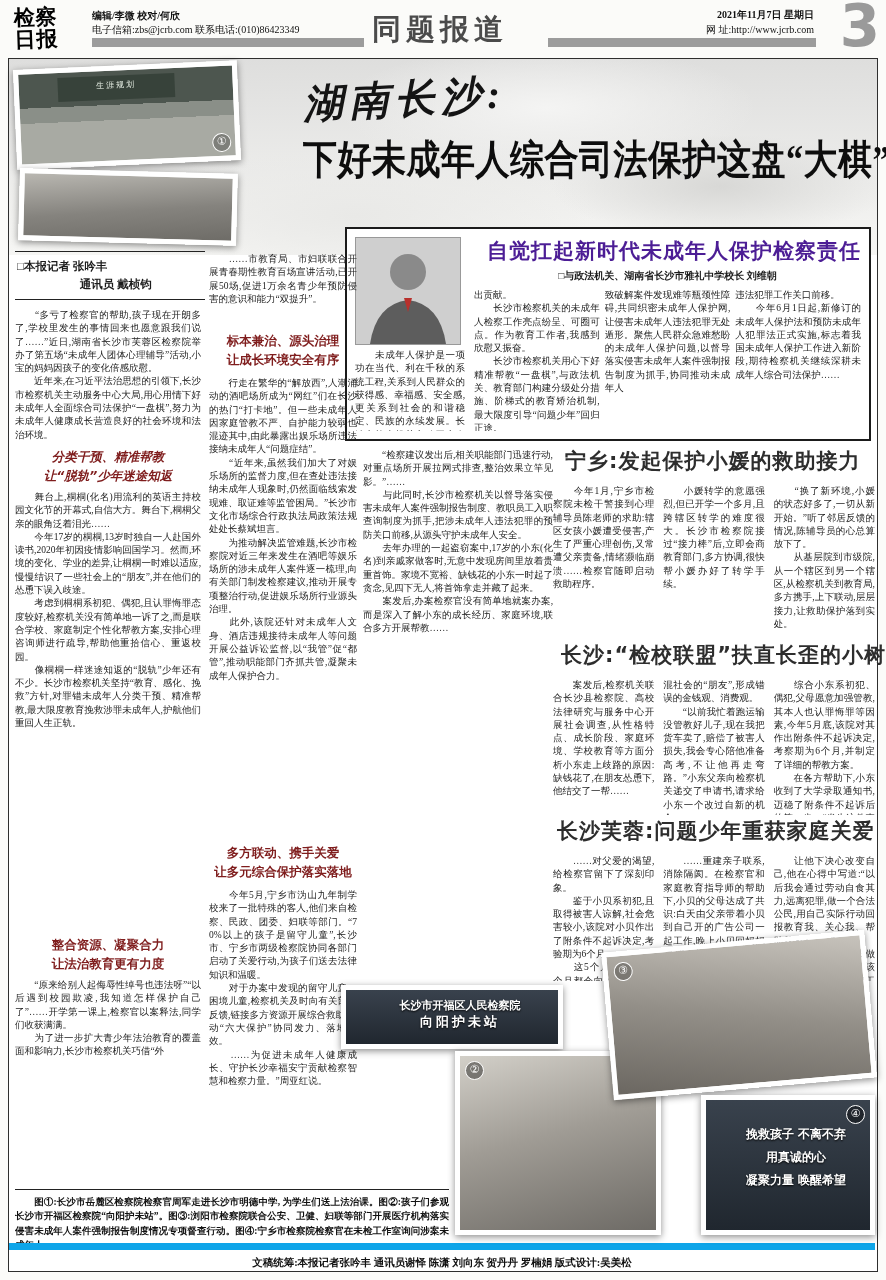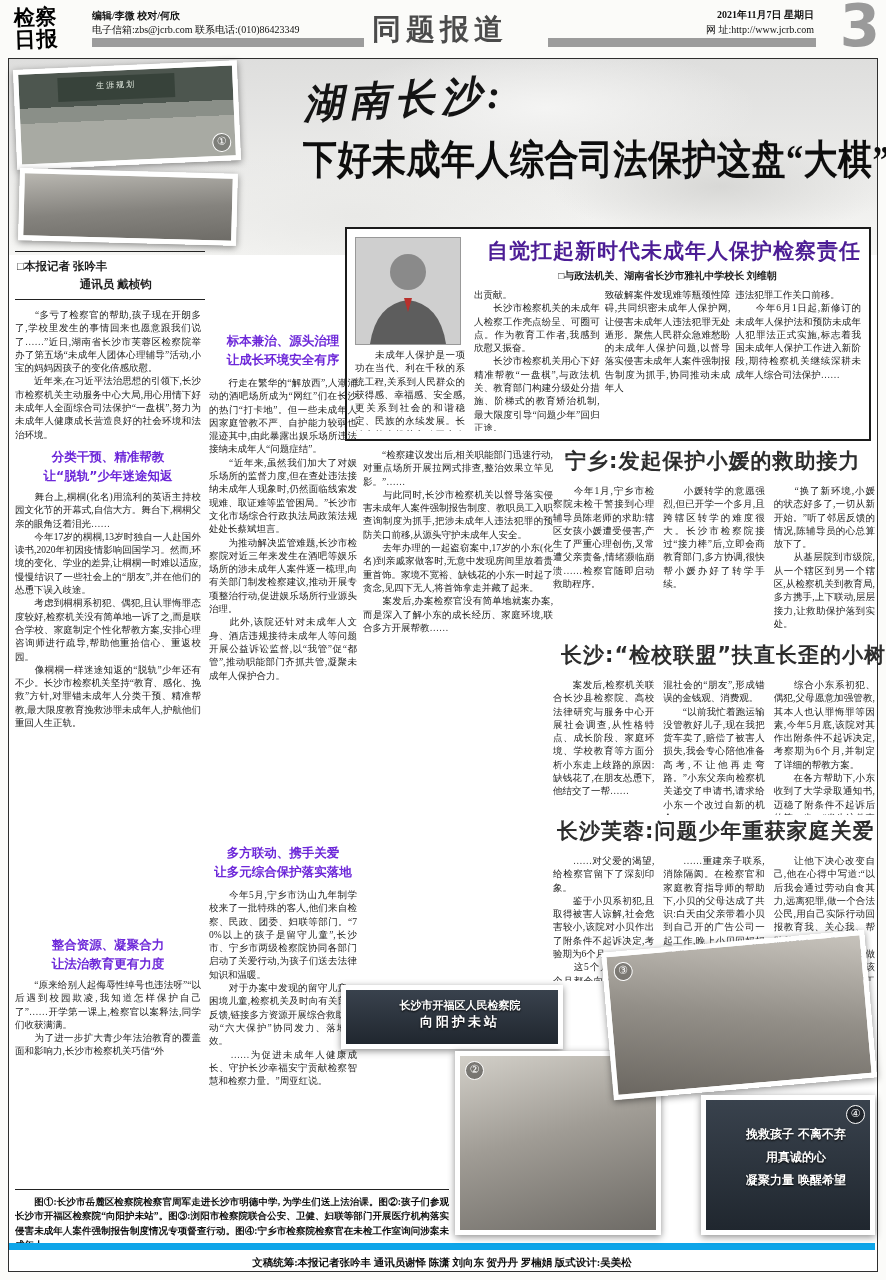--- a/index.html
+++ b/index.html
@@ -3,21 +3,21 @@
 <meta charset="utf-8">
 <style>
   html,body{margin:0;padding:0;}
   body{width:886px;height:1280px;position:relative;overflow:hidden;
        background:#fbfbf9;color:#1c1c1c;
        font-family:"Liberation Serif","DejaVu Serif",serif;}
   .abs{position:absolute;}
   .jt{text-align:justify;white-space:pre-wrap;word-break:break-all;
       line-height:1.4;font-size:9.5px;color:#222;overflow:hidden;}
   .shead{font-family:"DejaVu Sans",sans-serif;font-weight:bold;text-align:center;
-         font-size:12.5px;line-height:1.55;color:#6d28d9;white-space:pre-wrap;}
+         font-size:12.5px;line-height:1.55;color:#7f1d1d;white-space:pre-wrap;}
   .subhead{font-family:"DejaVu Sans",sans-serif;font-weight:bold;font-size:21px;
            color:#2d2d2d;letter-spacing:1px;white-space:nowrap;}
   .photo{border:5px solid #fff;box-shadow:0 2px 7px rgba(0,0,0,.45);box-sizing:border-box;}
   .plabel{width:17px;height:17px;border-radius:50%;border:1px solid #fff;color:#fff;
           font-size:11px;line-height:16px;text-align:center;
           font-family:"DejaVu Sans",sans-serif;position:absolute;background:rgba(0,0,0,.25);}
   .bar{background:#9c9c9c;position:absolute;}
   #frame{position:absolute;left:8px;top:58px;width:868px;height:1212px;
          border:1px solid #2e2e2e;background:#fff;box-sizing:content-box;}
   #banner-bg{left:0;top:0;width:868px;height:196px;
@@ -120,31 +120,32 @@
       </div>
     </div>
   </div>
 
   <div class="abs bylinebox" style="left:6px;top:192px;width:186px;">
     <div>□本报记者 张吟丰</div>
     <div style="text-align:center;">　通讯员 戴桢钧</div>
   </div>
   <div class="abs jt" style="left:6px;top:250px;width:186px;height:134px;">　　“多亏了检察官的帮助,孩子现在开朗多了,学校里发生的事情回来也愿意跟我们说了……”近日,湖南省长沙市芙蓉区检察院举办了第五场“未成年人团体心理辅导”活动,小宝的妈妈因孩子的变化倍感欣慰。
 　　近年来,在习近平法治思想的引领下,长沙市检察机关主动服务中心大局,用心用情下好未成年人全面综合司法保护“一盘棋”,努力为未成年人健康成长营造良好的社会环境和法治环境。</div>
-  <div class="abs shead" style="left:6px;top:388px;width:186px;">分类干预、精准帮教
+  <div class="abs shead" style="left:6px;top:388px;width:186px;font-style:italic;">分类干预、精准帮教
 让“脱轨”少年迷途知返</div>
   <div class="abs jt" style="left:6px;top:432px;width:186px;height:438px;">　　舞台上,桐桐(化名)用流利的英语主持校园文化节的开幕式,自信大方。舞台下,桐桐父亲的眼角泛着泪光……
 　　今年17岁的桐桐,13岁时独自一人赴国外读书,2020年初因疫情影响回国学习。然而,环境的变化、学业的差异,让桐桐一时难以适应,慢慢结识了一些社会上的“朋友”,并在他们的怂恿下误入歧途。
 　　考虑到桐桐系初犯、偶犯,且认罪悔罪态度较好,检察机关没有简单地一诉了之,而是联合学校、家庭制定个性化帮教方案,安排心理咨询师进行疏导,帮助他重拾信心、重返校园。
 　　像桐桐一样迷途知返的“脱轨”少年还有不少。长沙市检察机关坚持“教育、感化、挽救”方针,对罪错未成年人分类干预、精准帮教,最大限度教育挽救涉罪未成年人,护航他们重回人生正轨。</div>
   <div class="abs shead" style="left:6px;top:876px;width:186px;">整合资源、凝聚合力
 让法治教育更有力度</div>
   <div class="abs jt" style="left:6px;top:920px;width:186px;height:206px;">　　“原来给别人起侮辱性绰号也违法呀”“以后遇到校园欺凌,我知道怎样保护自己了”……开学第一课上,检察官以案释法,同学们收获满满。
 　　为了进一步扩大青少年法治教育的覆盖面和影响力,长沙市检察机关巧借“外</div>
 
+  <div class="abs jt" style="left:200px;top:194px;width:148px;height:74px;">　　……市教育局、市妇联联合开展青春期性教育百场宣讲活动,已开展50场,促进1万余名青少年预防侵害的意识和能力“双提升”。</div>
   <div class="abs shead" style="left:200px;top:272px;width:148px;">标本兼治、源头治理
 让成长环境安全有序</div>
   <div class="abs jt" style="left:200px;top:318px;width:148px;height:462px;">　　行走在繁华的“解放西”,人潮涌动的酒吧场所成为“网红”们在长沙的热门“打卡地”。但一些未成年人因家庭管教不严、自护能力较弱也混迹其中,由此暴露出娱乐场所违法接纳未成年人“问题症结”。
 　　“近年来,虽然我们加大了对娱乐场所的监督力度,但在查处违法接纳未成年人现象时,仍然面临线索发现难、取证难等监管困局。”长沙市文化市场综合行政执法局政策法规处处长蔡斌坦言。
 　　为推动解决监管难题,长沙市检察院对近三年来发生在酒吧等娱乐场所的涉未成年人案件逐一梳理,向有关部门制发检察建议,推动开展专项整治行动,促进娱乐场所行业源头治理。
 　　此外,该院还针对未成年人文身、酒店违规接待未成年人等问题开展公益诉讼监督,以“我管”促“都管”,推动职能部门齐抓共管,凝聚未成年人保护合力。</div>
   <div class="abs shead" style="left:200px;top:784px;width:148px;">多方联动、携手关爱
 让多元综合保护落实落地</div>
   <div class="abs jt" style="left:200px;top:830px;width:148px;height:296px;">　　今年5月,宁乡市沩山九年制学校来了一批特殊的客人,他们来自检察、民政、团委、妇联等部门。“70%以上的孩子是留守儿童”,长沙市、宁乡市两级检察院协同各部门启动了关爱行动,为孩子们送去法律知识和温暖。
 　　对于办案中发现的留守儿童、困境儿童,检察机关及时向有关部门反馈,链接多方资源开展综合救助,推动“六大保护”协同发力、落地见效。

